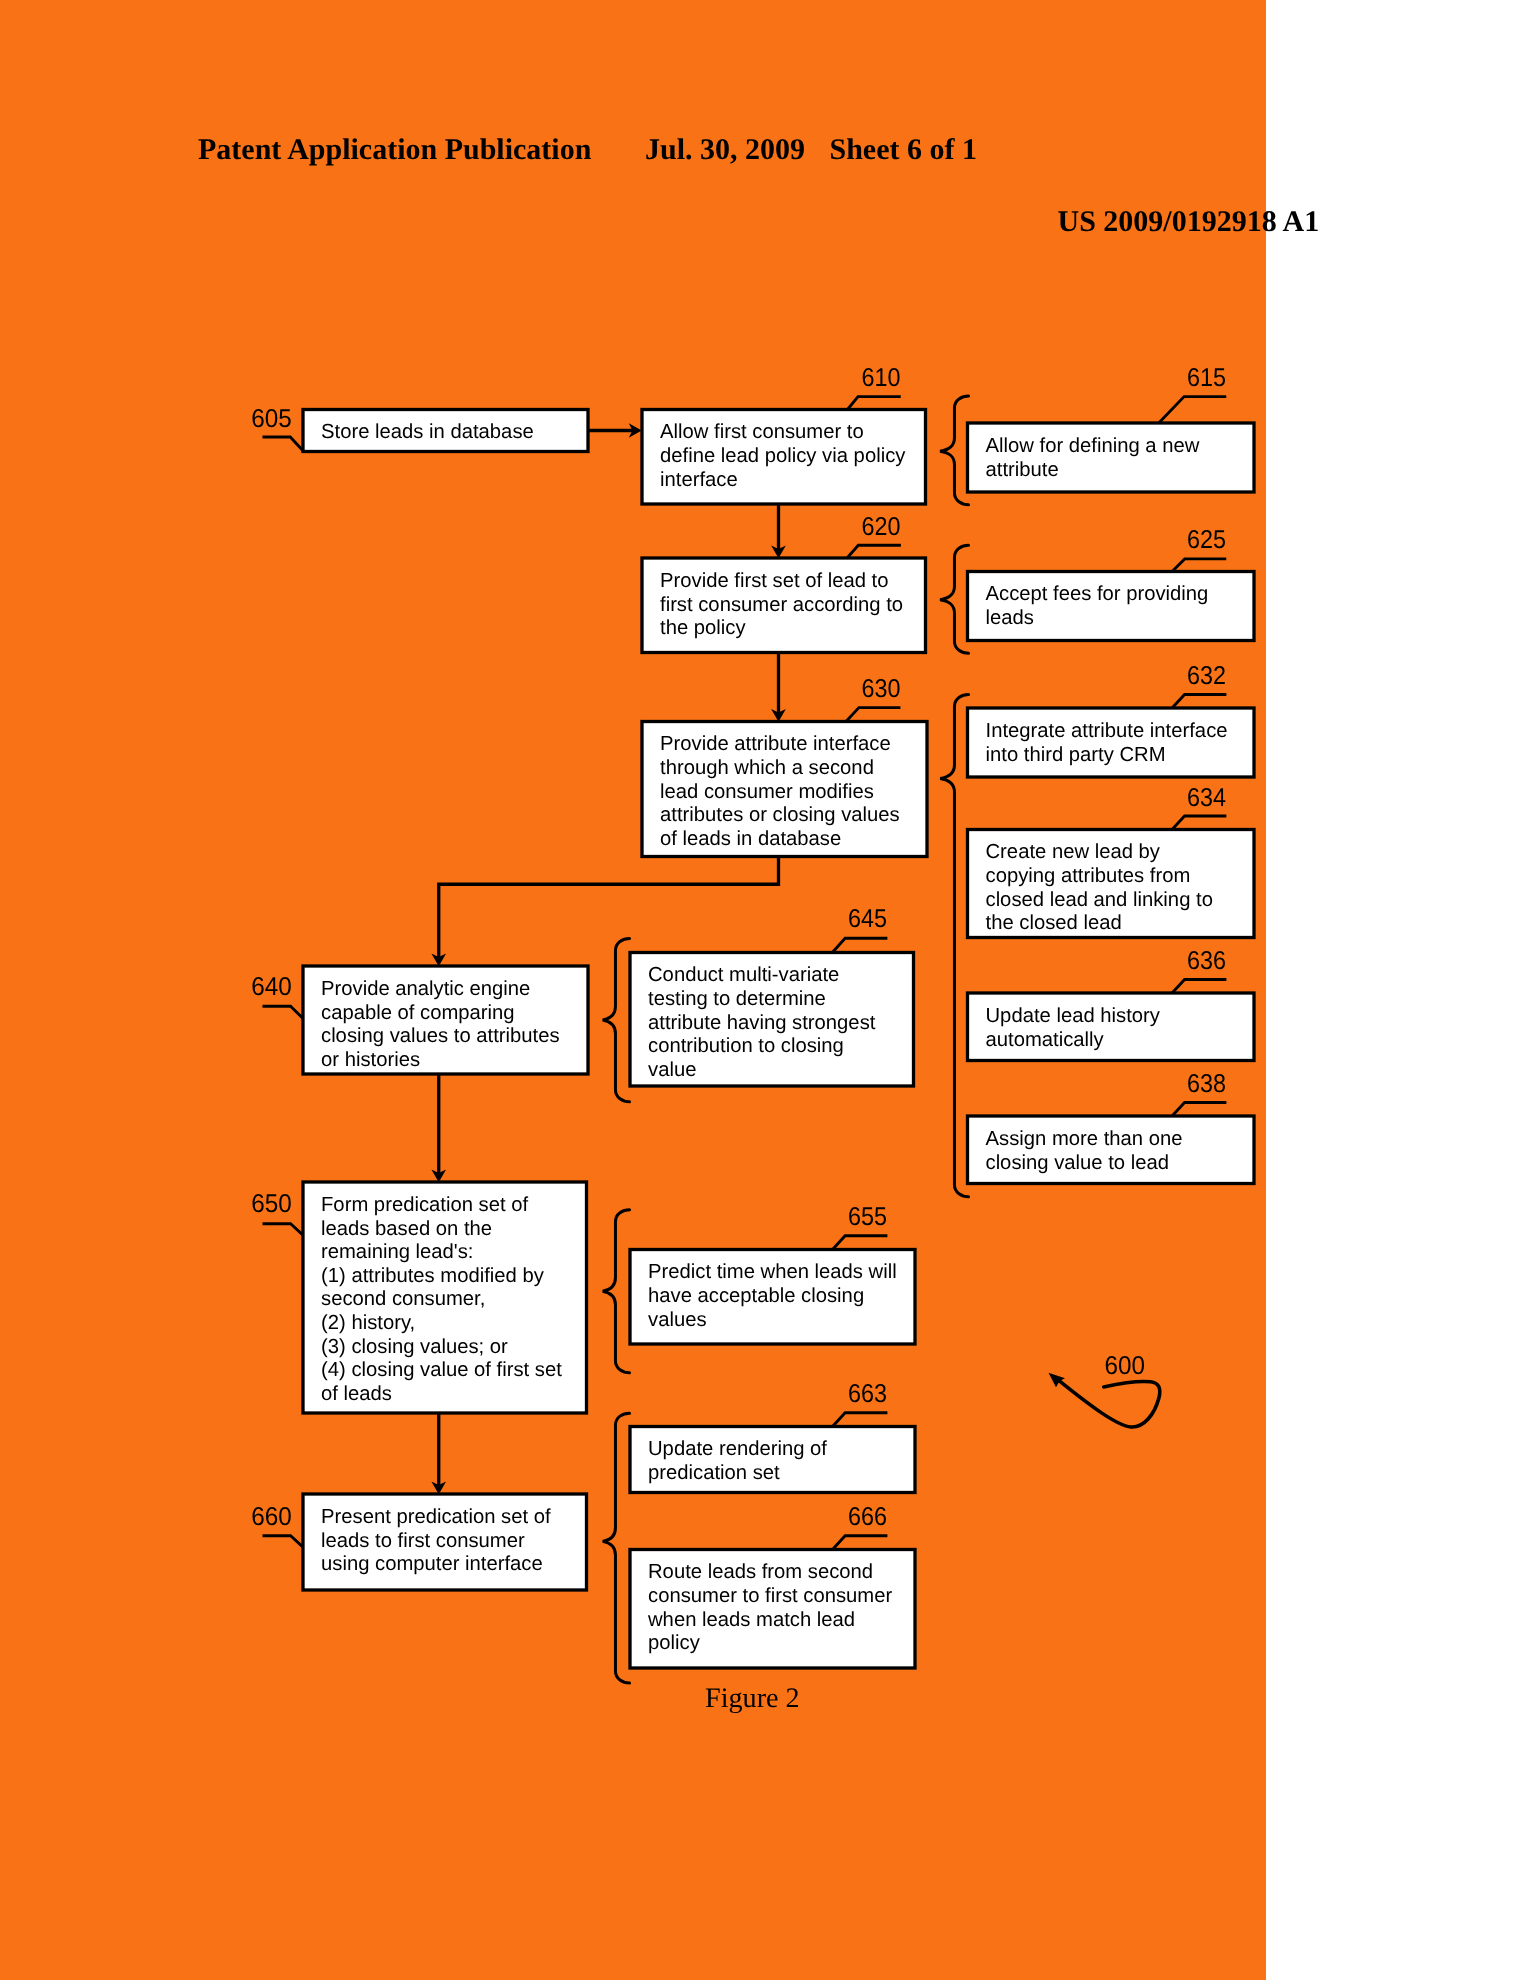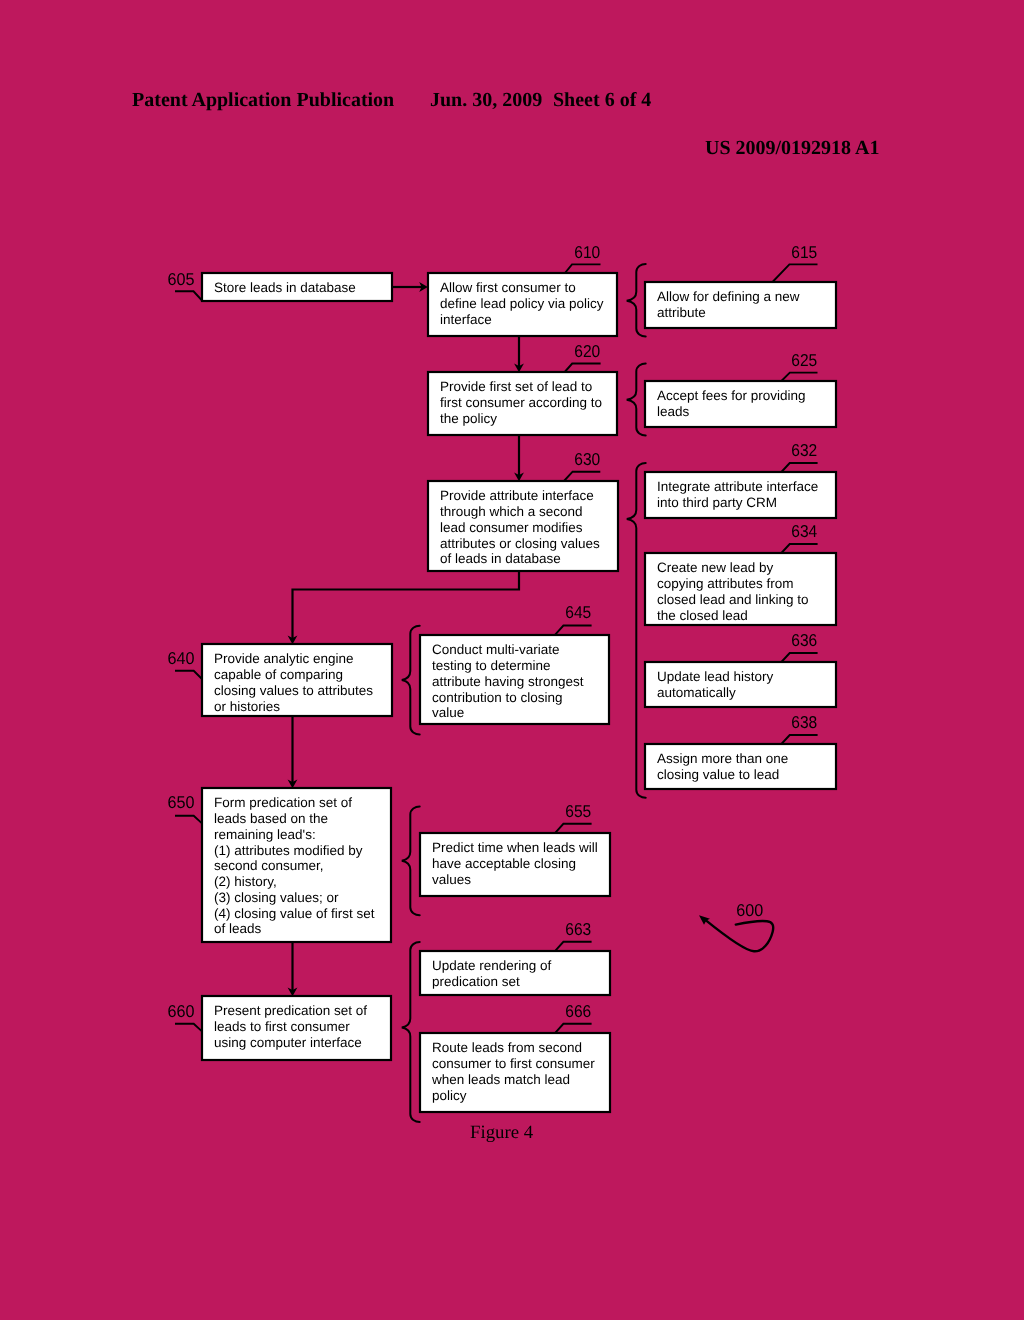--- a/index.html
+++ b/index.html
@@ -1,40 +1,40 @@
 <!DOCTYPE html>
 <html><head>
 <meta charset="utf-8">
 <style>
   html,body{margin:0;padding:0;background:#fff;}
   *{-webkit-font-smoothing:antialiased;text-rendering:geometricPrecision;}
   body{width:1024px;height:1320px;overflow:hidden;
        font-family:"Liberation Sans",sans-serif;color:#000;}
-  #page{position:relative;width:1024px;height:1320px;background:#be185d;}
+  #page{position:relative;width:844px;height:1320px;background:#f97316;}
   .hdr{position:absolute;font-family:"Liberation Serif",serif;font-weight:bold;
        font-size:20px;white-space:nowrap;color:#000;line-height:20px;}
   .figcap{position:absolute;font-family:"Liberation Serif",serif;font-size:18.8px;
        white-space:nowrap;color:#000;line-height:18.8px;}
   svg.flow{position:absolute;left:0;top:0;width:1024px;height:1320px;display:block;}
   svg.flow .boxrect{fill:#ffffff;stroke:#000;stroke-width:2.2;}
   svg.flow .bxt{font-family:"Liberation Sans",sans-serif;font-size:13.5px;fill:#000;}
   svg.flow .numt{font-family:"Liberation Sans",sans-serif;font-size:17.2px;fill:#000;}
   svg.flow .lead{fill:none;stroke:#000;stroke-width:1.9;}
   svg.flow .brace{fill:none;stroke:#000;stroke-width:2.0;stroke-linecap:round;}
   svg.flow .conn{fill:none;stroke:#000;stroke-width:2.2;}
   svg.flow .arrowhead{fill:#000;}
   svg.flow .ref600{fill:none;stroke:#000;stroke-width:2.4;stroke-linecap:round;}
 </style>
 </head>
 <body>
 
 <div id="page">
   <div class="hdr" style="left:132px;top:90px;">Patent Application Publication</div>
-  <div class="hdr" style="left:430px;top:90px;">Jun. 30, 2009</div>
-  <div class="hdr" style="left:553px;top:90px;">Sheet 6 of 4</div>
+  <div class="hdr" style="left:430px;top:90px;">Jul. 30, 2009</div>
+  <div class="hdr" style="left:553px;top:90px;">Sheet 6 of 1</div>
   <div class="hdr" style="left:705px;top:90px;margin-top:48px;">US 2009/0192918 A1</div>
 
   <svg class="flow" viewBox="0 0 1024 1320">
     <g id="connectors">
         <g>
           <path d="M 392 287 L 424 287" class="conn"></path>
           <path d="M 427.8 287 L 419.2 282.1 L 421.59999999999997 287 L 419.2 291.9 Z" class="arrowhead"></path>
         </g>
         <g>
           <path d="M 519 336 L 519 368" class="conn"></path>
@@ -169,14 +169,14 @@
           <text x="565.3" y="1016.8" class="numt" textLength="26" lengthAdjust="spacingAndGlyphs">666</text>
         </g>
       </g>
     <g id="ref600">
         <path d="M 735.8 924.6 C 747 922.2 760 920.4 767.0 921.2 C 772.8 921.9 774.2 925.6 772.6 932.0 C 769.8 942.6 762.8 951.8 754.0 951.3 C 744.8 950.7 726.5 937.0 705.0 919.6" class="ref600"></path>
         <path d="M 699.0 915.2 L 710.0 918.8 L 706.4 920.6 L 704.0 924.8 Z" fill="#000"></path>
         <text x="736.3" y="916.2" class="numt" textLength="27" lengthAdjust="spacingAndGlyphs">600</text>
       </g>
   </svg>
 
-  <div class="figcap" style="left:470px;top:1124px;">Figure 4</div>
+  <div class="figcap" style="left:470px;top:1124px;">Figure 2</div>
 </div>
 
 </body></html>

